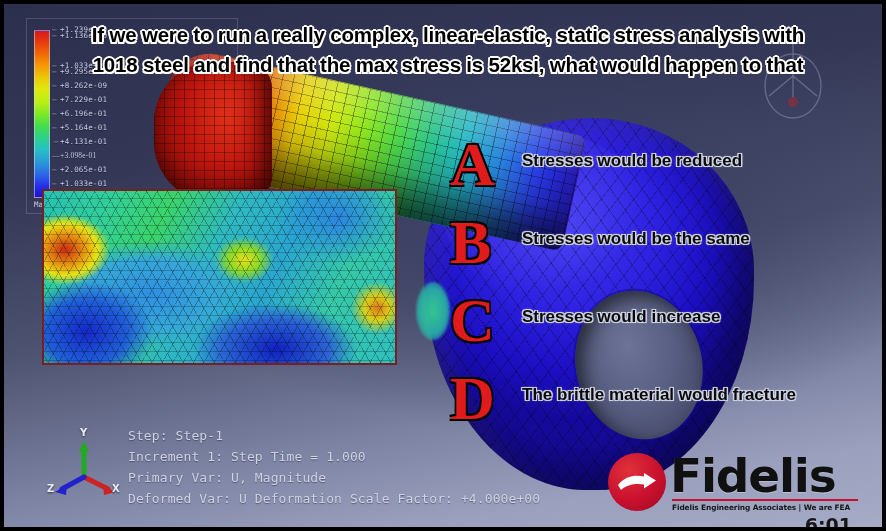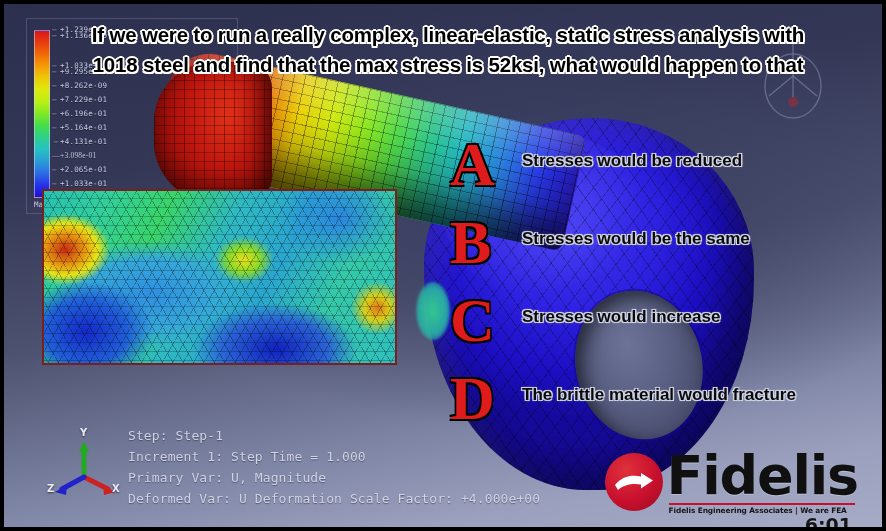--- a/index.html
+++ b/index.html
@@ -157,21 +157,21 @@
   
   #navwidget{position:absolute;right:56px;top:26px;width:66px;height:92px;opacity:.42;}
 
   
   #logo{position:absolute;right:24px;bottom:14px;height:62px;display:flex;align-items:center;}
   #logo .circle{position:relative;width:58px;height:58px;border-radius:50%;
     background:radial-gradient(circle at 36% 30%, #e0313a 0%, #c8102e 55%, #9c0b22 100%);
     flex:0 0 58px;margin-right:4px;}
   #logo .arrow{position:absolute;left:9px;top:20px;width:40px;height:19px;}
   #logo .words{position:relative;padding-top:2px;}
-  #logo .name{font-size:54px;font-weight:bold;line-height:.92;color:#101010;
+  #logo .name{font-size:47px;font-weight:bold;line-height:.92;color:#101010;
     letter-spacing:-1.2px;font-family:"DejaVu Sans","Liberation Sans",sans-serif;
     text-shadow:0 1px 0 rgba(255,255,255,.28);}
   #logo .rule{height:2px;background:#c8102e;margin:2px 0 1.5px 2px;width:186px;}
   #logo .tag{font-size:7.4px;font-weight:bold;color:#141414;letter-spacing:-.1px;
     margin-left:2px;font-family:"DejaVu Sans","Liberation Sans",sans-serif;}
 
   
   #clock{position:absolute;right:30px;bottom:-9px;font-size:19px;font-weight:bold;
     color:#161616;letter-spacing:0;font-family:"DejaVu Sans","Liberation Sans",sans-serif;
     text-shadow:0 1px 0 rgba(255,255,255,.25);}

